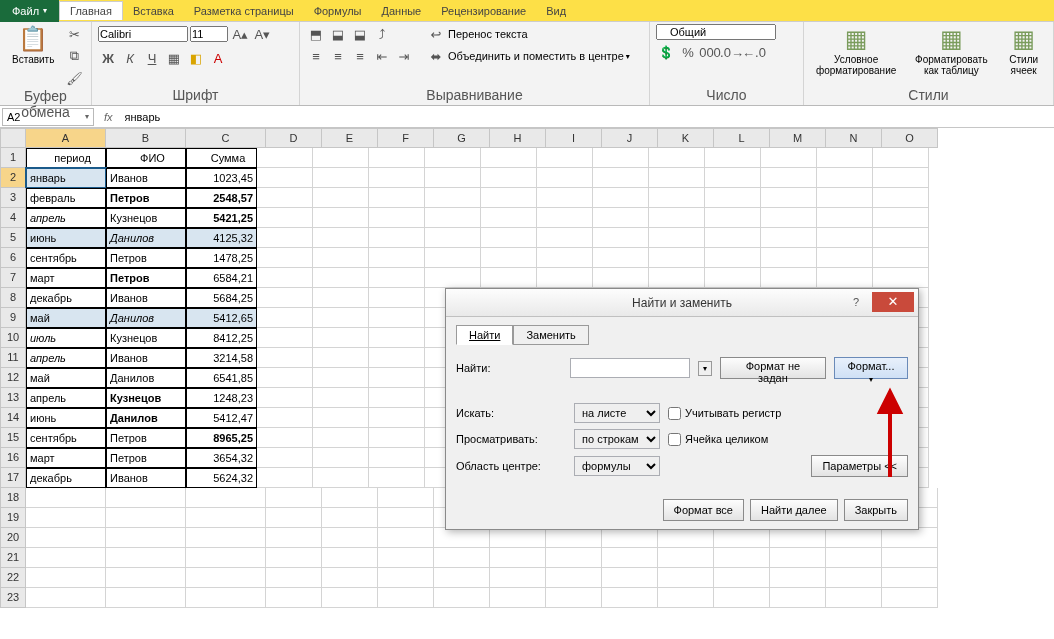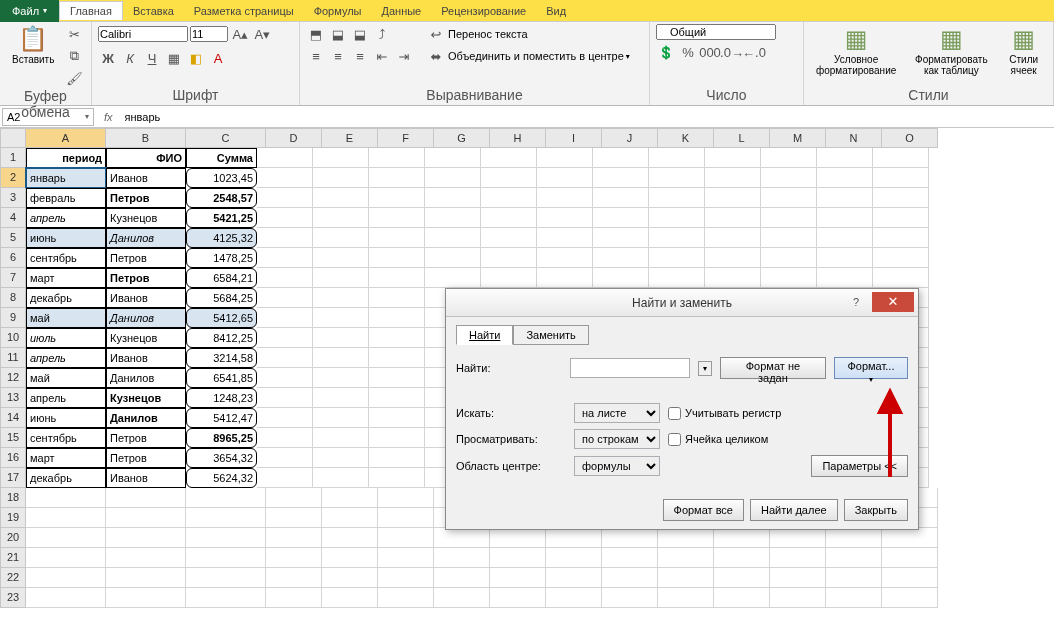--- a/index.html
+++ b/index.html
@@ -36,26 +36,26 @@
 
 .sheet { position: relative; }
 .colhdr-row { display: flex; height: 20px; }
 .corner { width: 26px; background: #e9e9e9; border: 1px solid #c6c6c6; }
 .colhdr { background: #e9e9e9; border: 1px solid #c6c6c6; border-left: none; text-align: center; line-height: 18px; color: #333; }
 .colhdr.sel { background: #f7d58a; }
 .rowhdr { width: 26px; background: #e9e9e9; border: 1px solid #c6c6c6; border-top: none; text-align: center; line-height: 18px; color: #333; }
 .rowhdr.sel { background: #f7d58a; }
 .row { display: flex; height: 20px; }
 .cell { border-right: 1px solid #d4d4d4; border-bottom: 1px solid #d4d4d4; padding: 0 3px; line-height: 19px; white-space: nowrap; overflow: hidden; }
-.cell.hdr { font-weight: bold; text-align: right; border: 1px solid #000; padding-left: 16px; }
+.cell.hdr { font-weight: normal; text-align: center; border: 1px solid #000; padding-left: 16px; }
 .cell.b { border: 1px solid #000; }
 .cell.bl { border-left: 1px solid #000; }
 .cell.bold { font-weight: bold; }
 .cell.ital { font-style: italic; }
-.cell.num { text-align: right; border-radius: 6px; }
+.cell.num { text-align: right; }
 .cell.selcell { background: #d8e5f0; outline: 2px solid #1a5a8a; outline-offset: -1px; }
 .cell.hl { background: #d8e5f0; }
 .colA { width: 80px; } .colB { width: 80px; } .colC { width: 71px; }
 .colRest { width: 56px; }
 
 
 .dialog { position: absolute; left: 445px; top: 288px; width: 474px; background: #f0f0f0; border: 1px solid #8a8a8a; box-shadow: 2px 2px 8px rgba(0,0,0,0.3); }
 .dlg-title { background: linear-gradient(#fdfdfd,#e9e9e9); height: 28px; display: flex; align-items: center; justify-content: center; position: relative; border-bottom: 1px solid #c0c0c0; }
 .dlg-title span { font-size: 12px; color: #333; }
 .dlg-close { position: absolute; right: 4px; top: 3px; width: 42px; height: 20px; background: #c94a3b; color: #fff; text-align: center; line-height: 20px; font-size: 13px; }

